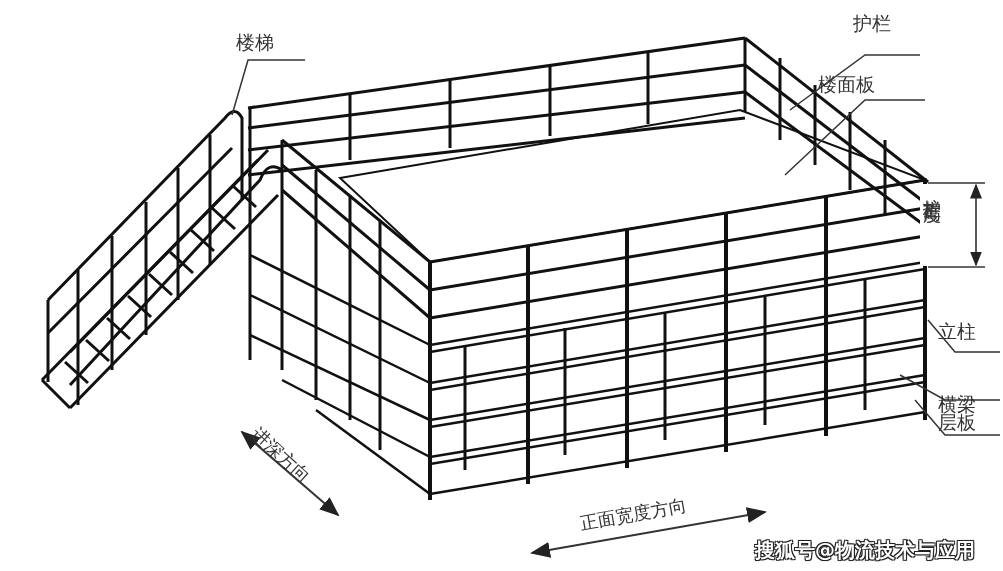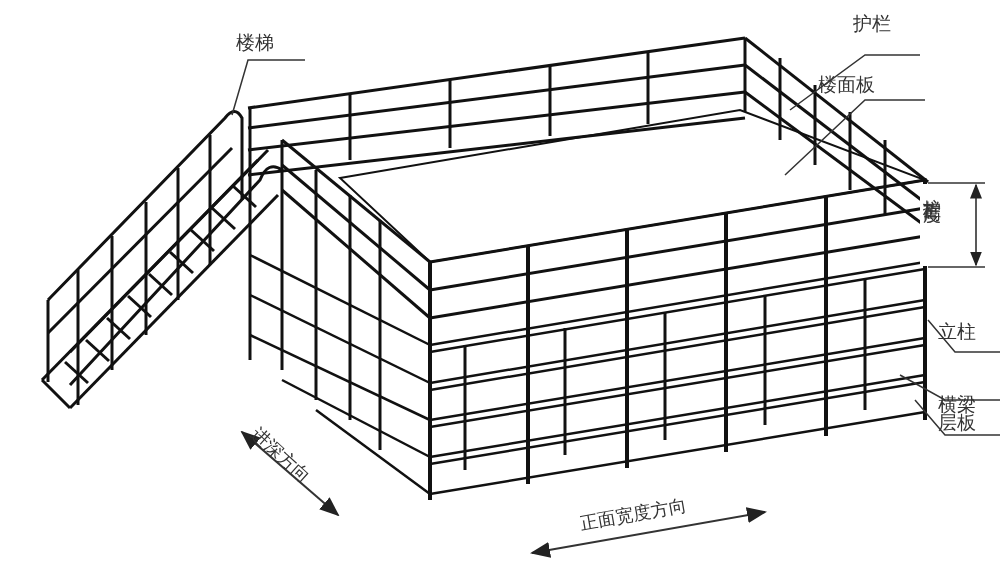--- a/index.html
+++ b/index.html
@@ -155,13 +155,14 @@
 
 <div class="lbl" style="left:236px;top:30px;">楼梯</div>
 <div class="lbl" style="left:853px;top:11px;">护栏</div>
 <div class="lbl" style="left:818px;top:72px;">楼面板</div>
 <div class="vlbl" style="left:920px;top:184px;height:82px;">护栏高度</div>
 <div class="lbl" style="left:938px;top:319px;">立柱</div>
 <div class="lbl" style="left:938px;top:375px;margin-top:17px;">横梁</div>
 <div class="lbl" style="left:938px;top:410px;font-family:Liberation Mono, monospace;">层板</div>
 <div class="rot" style="left:262px;top:422px;transform:rotate(42deg);">进深方向</div>
 <div class="rot" style="left:578px;top:512px;transform:rotate(-10deg);">正面宽度方向</div>
+<div class="wm" style="left:755px;top:537px;">搜狐号@物流技术与应用</div>
 </div>
 
 </body></html>

